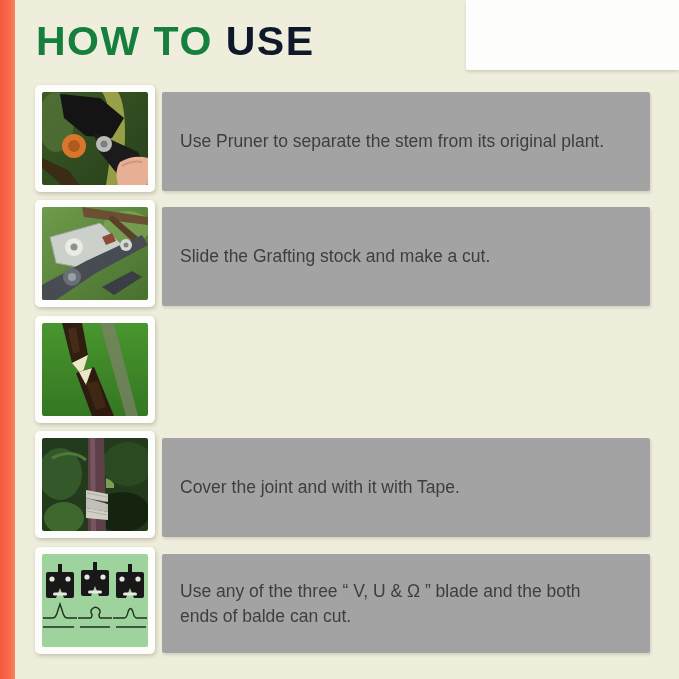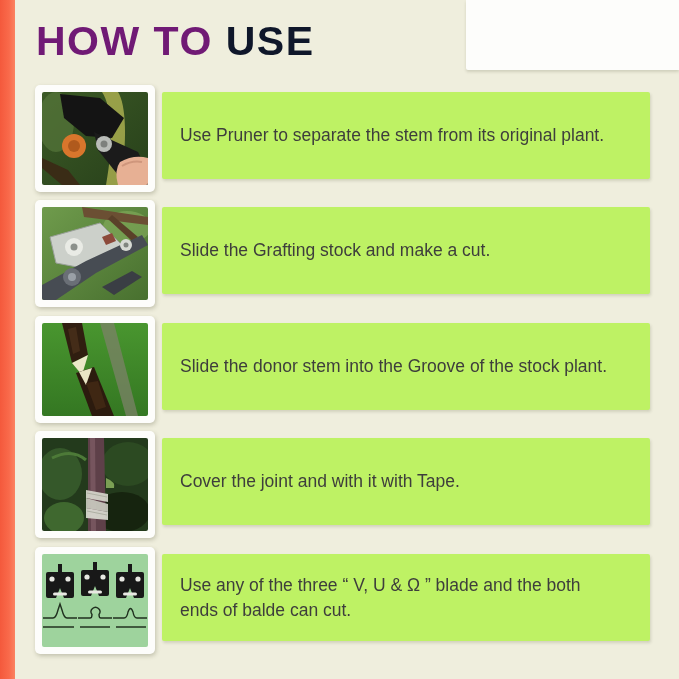--- a/index.html
+++ b/index.html
@@ -4,28 +4,28 @@
 <style>
   html,body{margin:0;padding:0;background:#efeedd;}
   .frame{position:relative;width:679px;height:679px;background:#efeedd;overflow:hidden;
          font-family:"Liberation Sans",sans-serif;}
   .accent-bar{position:absolute;left:0;top:0;width:15px;height:679px;
          background:linear-gradient(90deg,#f4593c 0%,#f96a4b 60%,#fb8261 100%);}
   .corner-panel{position:absolute;left:466px;top:0;width:213px;height:70px;background:#fdfdfb;
          box-shadow:0 2px 3px rgba(90,90,60,.2);border-bottom-left-radius:2px;}
   .title{position:absolute;left:36px;top:18px;font-size:41px;font-weight:700;
          letter-spacing:1.5px;white-space:nowrap;}
-  .title .hl{color:#701a75;}
+  .title .hl{color:#15803d;}
   .title .rest{color:#0f172a;}
   .row{position:absolute;left:0;width:679px;height:107px;}
   .thumb{position:absolute;left:35px;top:0;width:120px;height:107px;background:#fdfdfb;
          border-radius:5px;box-shadow:1px 2px 4px rgba(80,80,50,.28);
          display:flex;align-items:center;justify-content:center;}
   .thumb svg{width:106px;height:93px;display:block;border-radius:2px;}
-  .card{position:absolute;left:162px;top:7px;width:488px;height:87px;background:#bef264;
+  .card{position:absolute;left:162px;top:7px;width:488px;height:99px;background:#a3a3a3;
          border-radius:2px;box-shadow:1px 2px 3px rgba(80,80,50,.18);
          display:flex;align-items:center;}
   .card p{margin:0;padding:0 28px 0 18px;font-size:17.5px;line-height:1.38;color:#3e3e3c;}
 </style>
 </head>
 <body>
 
 <div class="frame">
 
   <div class="accent-bar"></div>
@@ -104,23 +104,20 @@
         <rect width="106" height="93" fill="url(#g3)"></rect>
         <path d="M58,0 L72,0 96,93 84,93 Z" fill="#7c8168" opacity=".75"></path>
         <path d="M20,0 L40,0 46,32 30,40 Z" fill="#301e10"></path>
         <path d="M30,40 L46,32 40,52 Z" fill="#ece8c9"></path>
         <path d="M34,50 L52,44 72,93 50,93 Z" fill="#2c1b0e"></path>
         <path d="M37,49 L50,45 44,62 Z" fill="#e9e5c5"></path>
         <path d="M26,6 L34,4 38,28 31,31 Z" fill="#4a2f1a" opacity=".8"></path>
         <path d="M44,60 L56,58 64,84 54,87 Z" fill="#452a15" opacity=".8"></path>
       </svg>
     </div>
-    <div class="card">
-      <p>Slide the donor stem into the Groove of the stock plant.</p>
-    </div>
   </div>
 
   <div class="row" style="top:431px">
     <div class="thumb">
       <svg viewBox="0 0 106 93">
         <rect width="106" height="93" fill="#233a1c"></rect>
         <ellipse cx="18" cy="36" rx="22" ry="26" fill="#35582a"></ellipse>
         <ellipse cx="86" cy="26" rx="26" ry="22" fill="#2c4a22"></ellipse>
         <ellipse cx="80" cy="74" rx="28" ry="20" fill="#16240f"></ellipse>
         <ellipse cx="22" cy="80" rx="20" ry="16" fill="#3f682f"></ellipse>

